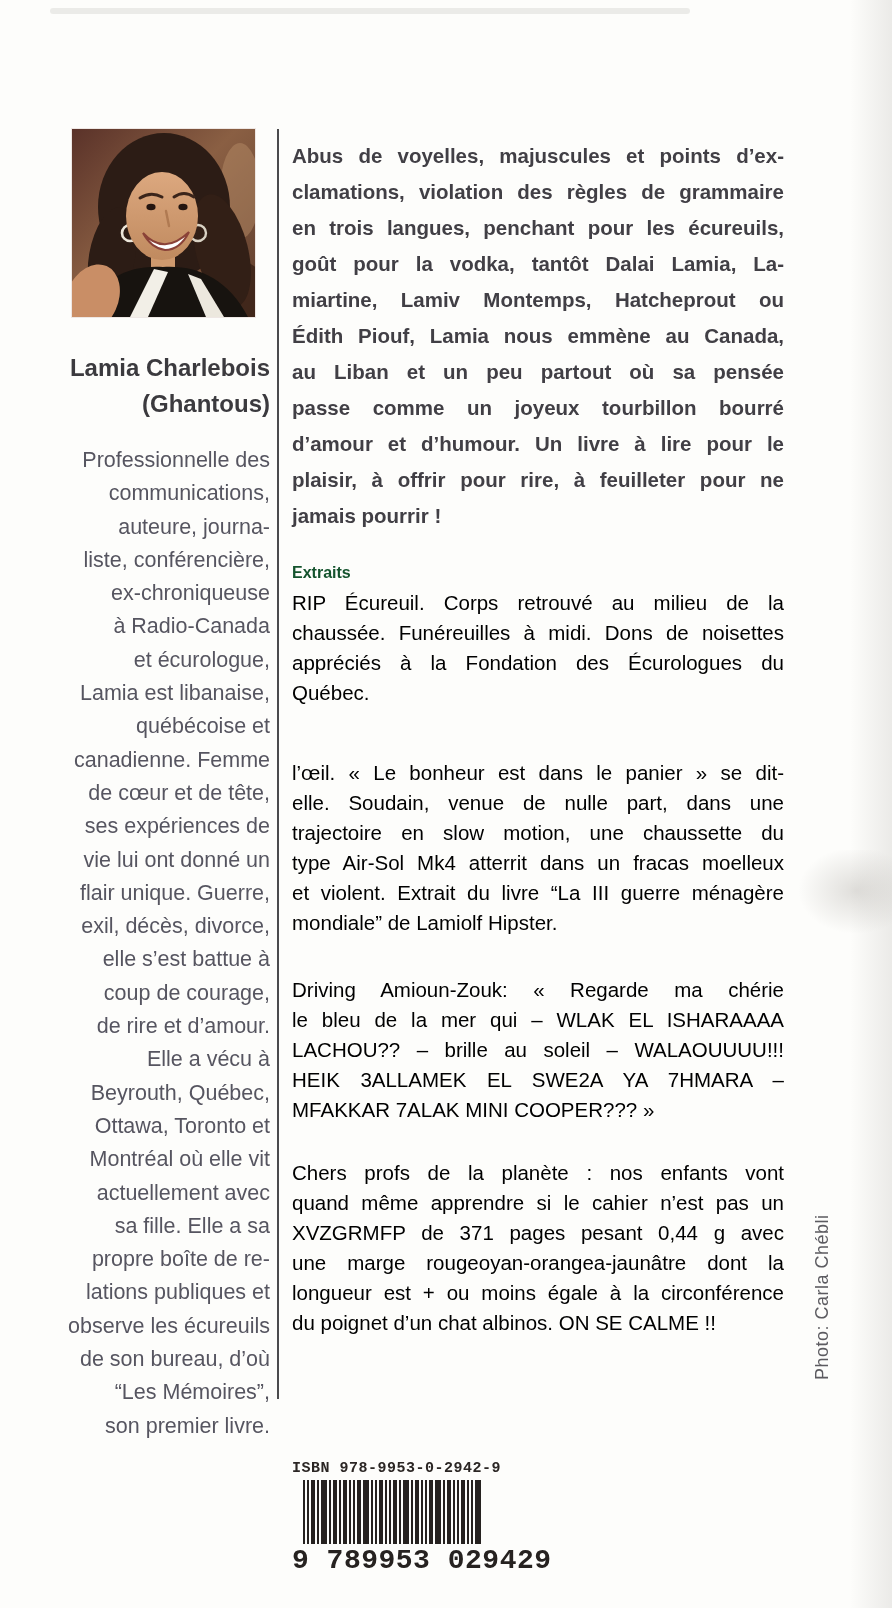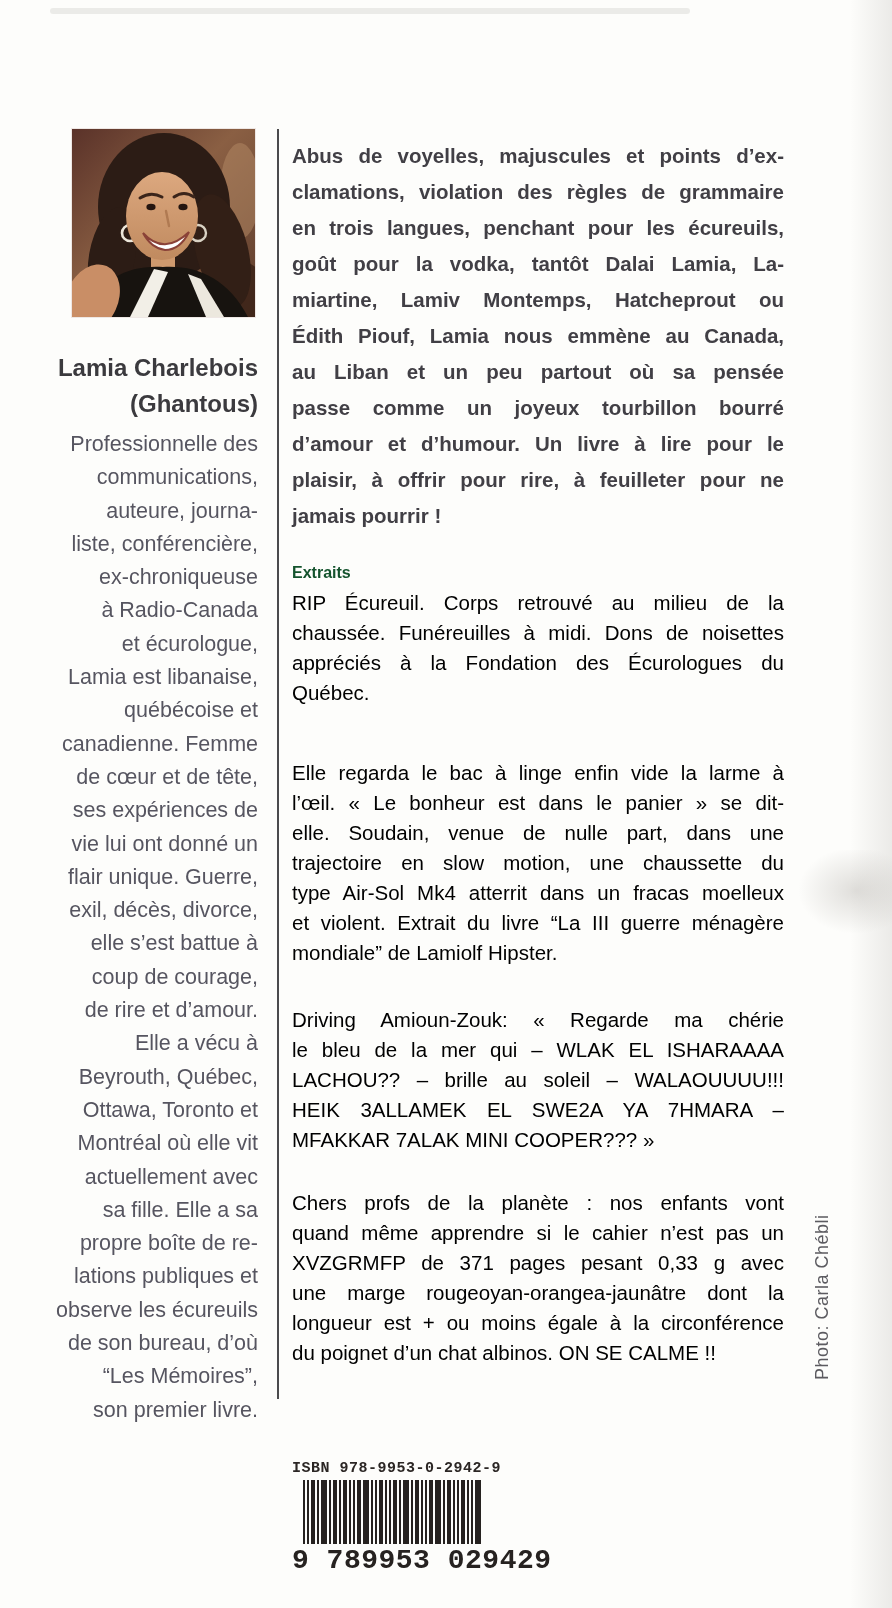--- a/index.html
+++ b/index.html
@@ -12,23 +12,23 @@
   
   .top-edge{position:absolute;left:50px;top:8px;width:640px;height:6px;background:#dcdcd8;opacity:.55;border-radius:3px;}
   .right-shade{position:absolute;right:0;top:0;width:42px;height:1608px;
     background:linear-gradient(to right, rgba(0,0,0,0), rgba(125,120,114,.14));}
   .crease{position:absolute;left:790px;top:850px;width:102px;height:90px;
     background:radial-gradient(ellipse at 65% 45%, rgba(145,140,133,.28), rgba(0,0,0,0) 62%);}
   
   .photo{position:absolute;left:72px;top:129px;width:183px;height:188px;box-shadow:0 0 0 1px rgba(210,190,185,.35);}
   .photo svg{display:block;}
   
-  .left-col{position:absolute;left:28px;top:350px;width:230px;text-align:right;}
+  .left-col{position:absolute;left:40px;top:350px;width:230px;text-align:right;}
   .author-name{font-weight:bold;font-size:24px;line-height:36px;color:#3b3a3e;white-space:pre-line;}
-  .author-bio{margin-top:6px;font-size:21.5px;line-height:33.3px;color:#565560;white-space:pre-line;}
+  .author-bio{margin-top:22px;font-size:21.5px;line-height:33.3px;color:#565560;white-space:pre-line;}
   
   .divider{position:absolute;left:277px;top:129px;width:2px;height:1270px;background:#4b4b4d;}
   
   .right-col{position:absolute;left:292px;top:138px;width:492px;}
   .jline{text-align:justify;text-align-last:justify;}
   .jline.last{text-align-last:left;}
   .intro .jline{font-weight:bold;font-size:20.5px;line-height:36px;color:#413f45;}
   .extracts-heading{margin-top:24px;font-weight:bold;font-size:16px;line-height:30px;color:#14532d;}
   .body-para .jline{font-size:20.5px;line-height:30px;color:#000000;}
   .p2{margin-top:50px;}
@@ -147,39 +147,38 @@
       <div class="jline last">jamais pourrir !</div>
     </div>
   <div class="extracts-heading">Extraits</div>
   <div class="body-para p1">
       <div class="jline">RIP Écureuil. Corps retrouvé au milieu de la</div>
       <div class="jline">chaussée. Funéreuilles à midi. Dons de noisettes</div>
       <div class="jline">appréciés à la Fondation des Écurologues du</div>
       <div class="jline last">Québec.</div>
     </div>
   <div class="body-para p2">
-      <div class="jline">Elle regarda le bac à linge enfin vide la larme à</div>
       <div class="jline">l’œil. « Le bonheur est dans le panier » se dit-</div>
       <div class="jline">elle. Soudain, venue de nulle part, dans une</div>
       <div class="jline">trajectoire en slow motion, une chaussette du</div>
       <div class="jline">type Air-Sol Mk4 atterrit dans un fracas moelleux</div>
       <div class="jline">et violent. Extrait du livre “La III guerre ménagère</div>
       <div class="jline last">mondiale” de Lamiolf Hipster.</div>
     </div>
   <div class="body-para p3">
       <div class="jline">Driving Amioun-Zouk: « Regarde ma chérie</div>
       <div class="jline">le bleu de la mer qui – WLAK EL ISHARAAAA</div>
       <div class="jline">LACHOU?? – brille au soleil – WALAOUUUU!!!</div>
       <div class="jline">HEIK 3ALLAMEK EL SWE2A YA 7HMARA –</div>
       <div class="jline last">MFAKKAR 7ALAK MINI COOPER??? »</div>
     </div>
   <div class="body-para p4">
       <div class="jline">Chers profs de la planète : nos enfants vont</div>
       <div class="jline">quand même apprendre si le cahier n’est pas un</div>
-      <div class="jline">XVZGRMFP de 371 pages pesant 0,33 g avec</div>
+      <div class="jline">XVZGRMFP de 371 pages pesant 0,44 g avec</div>
       <div class="jline">une marge rougeoyan-orangea-jaunâtre dont la</div>
       <div class="jline">longueur est + ou moins égale à la circonférence</div>
       <div class="jline last">du poignet d’un chat albinos. ON SE CALME !!</div>
     </div>
 </div>
 
 <div class="photo-credit">Photo: Carla Chébli</div>
 
 <div class="barcode">
   <div class="isbn-label">ISBN 978-9953-0-2942-9</div>

